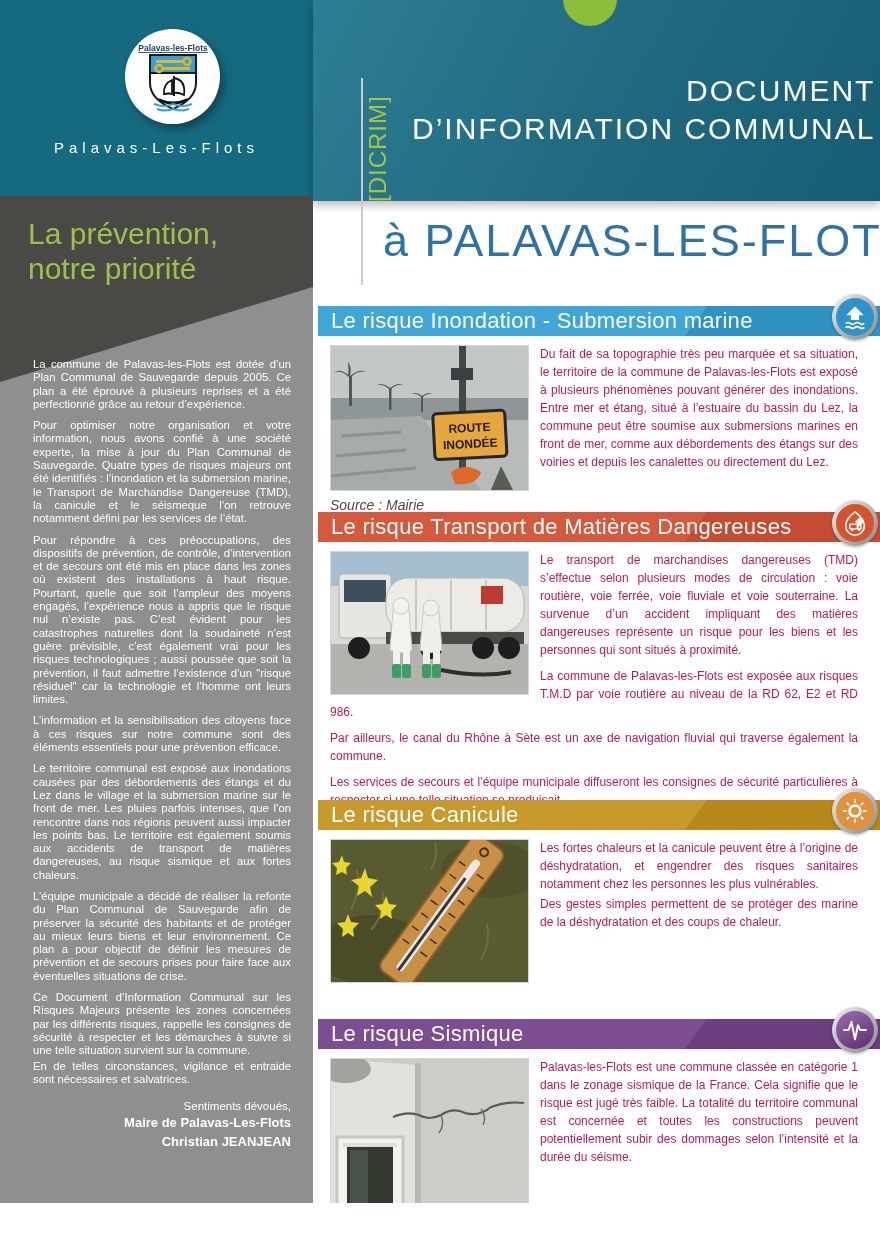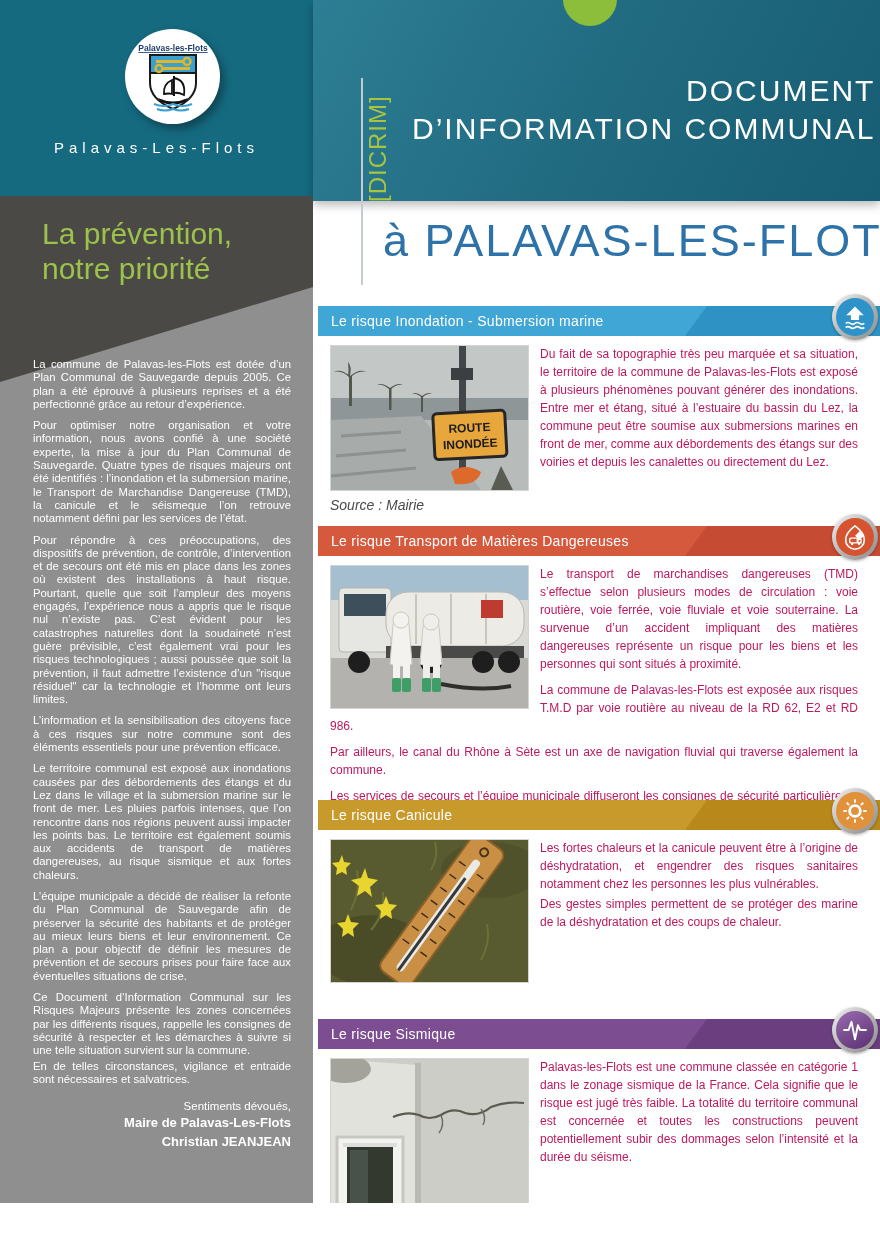--- a/index.html
+++ b/index.html
@@ -23,34 +23,34 @@
                color:#a9c43f;font-size:24px;letter-spacing:1px;}
   .doc-title{position:absolute;left:412px;top:72px;color:#fff;font-size:30px;line-height:38px;
              letter-spacing:2px;z-index:4;white-space:nowrap;text-align:right;}
   .subtitle{position:absolute;left:383px;top:215px;font-size:45px;letter-spacing:2px;
             color:#2d72a8;white-space:nowrap;}
 
   
   .sidebar{position:absolute;left:0;top:196px;width:313px;height:1047px;background:#8f8f8f;}
   .sidebar-dark{position:absolute;left:0;top:0;width:313px;height:200px;background:#4a4946;
                 clip-path:polygon(0 0,313px 0,313px 91px,0 186px);}
-  .sidebar-heading{position:absolute;left:42px;top:20px;font-size:30px;line-height:35px;color:#9cc24b;}
+  .sidebar-heading{position:absolute;left:28px;top:20px;font-size:30px;line-height:35px;color:#9cc24b;}
   .sidebar-body{position:absolute;left:33px;top:162px;width:258px;color:#fff;
                 font-size:11.3px;line-height:13.3px;text-align:justify;}
   .sidebar-body p{margin:0 0 8px 0;}
   .sig{ text-align:right;margin-top:14px;}
   .sig .s1{font-size:11.5px;}
   .sig .s2,.sig .s3{font-size:13px;font-weight:bold;line-height:19px;}
 
   
   .section{position:absolute;left:318px;width:562px;}
   .banner{position:relative;height:30px;background:var(--c);}
   .banner::after{content:"";position:absolute;right:0;top:0;bottom:0;width:195px;background:var(--cd);
                  clip-path:polygon(22px 0,0 100%,100% 100%,100% 0);}
-  .banner-title{position:relative;z-index:1;color:#fff;font-size:14px;line-height:30px;
+  .banner-title{position:relative;z-index:1;color:#fff;font-size:22px;line-height:30px;
                 padding-left:13px;letter-spacing:.3px;white-space:nowrap;}
   .badge{position:absolute;right:2px;top:-12px;width:46px;height:46px;border-radius:50%;z-index:3;
          background:linear-gradient(135deg,#f4f4f4 0%,#bdbdbd 45%,#8b8b8b 100%);
          display:flex;align-items:center;justify-content:center;box-shadow:0 1px 3px rgba(0,0,0,.3);}
   .badge-inner{width:38px;height:38px;border-radius:50%;background:var(--ci);
                display:flex;align-items:center;justify-content:center;}
   .content{padding:9px 22px 0 12px;}
   .content::after{content:"";display:block;clear:both;}
   figure{float:left;margin:0 13px 4px 0;width:197px;}
   figure svg.photo{display:block;border:1px solid #d4d4d0;background:#eee;}
@@ -157,21 +157,21 @@
           </g>
           <path d="M120 126 q14 -10 30 0 q-4 14 -26 12 z" fill="#dd6a2b"></path>
           <polygon points="160,144 170,120 182,144" fill="#585c52"></polygon>
         </svg>
         <figcaption>Source : Mairie</figcaption>
       </figure>
       <p>Du fait de sa topographie très peu marquée et sa situation, le territoire de la commune de Palavas-les-Flots est exposé à plusieurs phénomènes pouvant générer des inondations. Entre mer et étang, situé à l’estuaire du bassin du Lez, la commune peut être soumise aux submersions marines en front de mer, comme aux débordements des étangs sur des voiries et depuis les canalettes ou directement du Lez.</p>
     </div>
   </div>
 
-  <div class="section" style="top: 526px; --c: #d5593d; --cd: #c54b32; --ci: #d5532f;">
+  <div class="section" style="top: 512px; --c: #d5593d; --cd: #c54b32; --ci: #d5532f;">
     <div class="banner">
       <div class="banner-title">Le risque Transport de Matières Dangereuses</div>
       <div class="badge">
         <div class="badge-inner">
           <svg width="28" height="28" viewBox="0 0 24 24">
             <path d="M12 2.5 q8 6 8 12 a8 8 0 0 1 -16 0 q0 -6 8 -12 z" fill="none" stroke="#fff" stroke-width="1.4"></path>
             <rect x="7.5" y="13" width="6.5" height="4" rx="0.8" fill="none" stroke="#fff" stroke-width="1.2"></rect>
             <rect x="14.5" y="14" width="2.6" height="3" fill="none" stroke="#fff" stroke-width="1.2"></rect>
             <rect x="13.2" y="8.2" width="5.4" height="5.4" transform="rotate(45 15.9 10.9)" fill="#fff"></rect>
             <circle cx="9.5" cy="18" r="1" fill="#fff"></circle>

